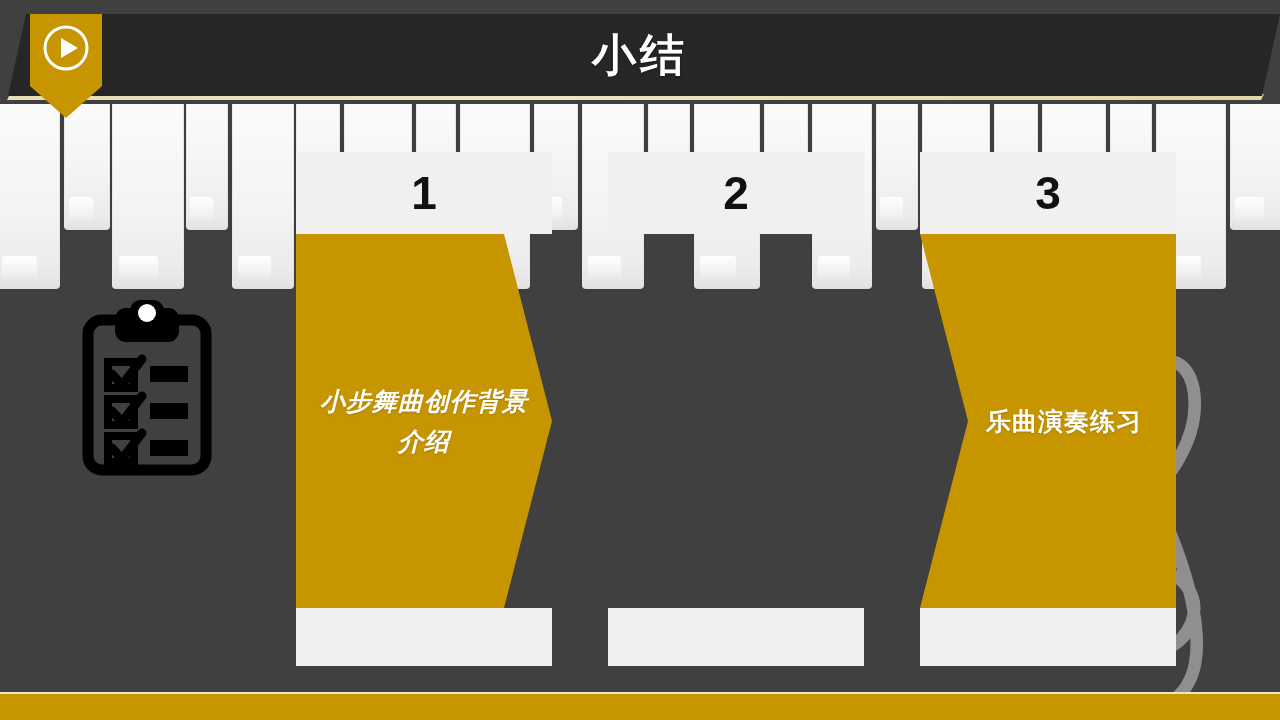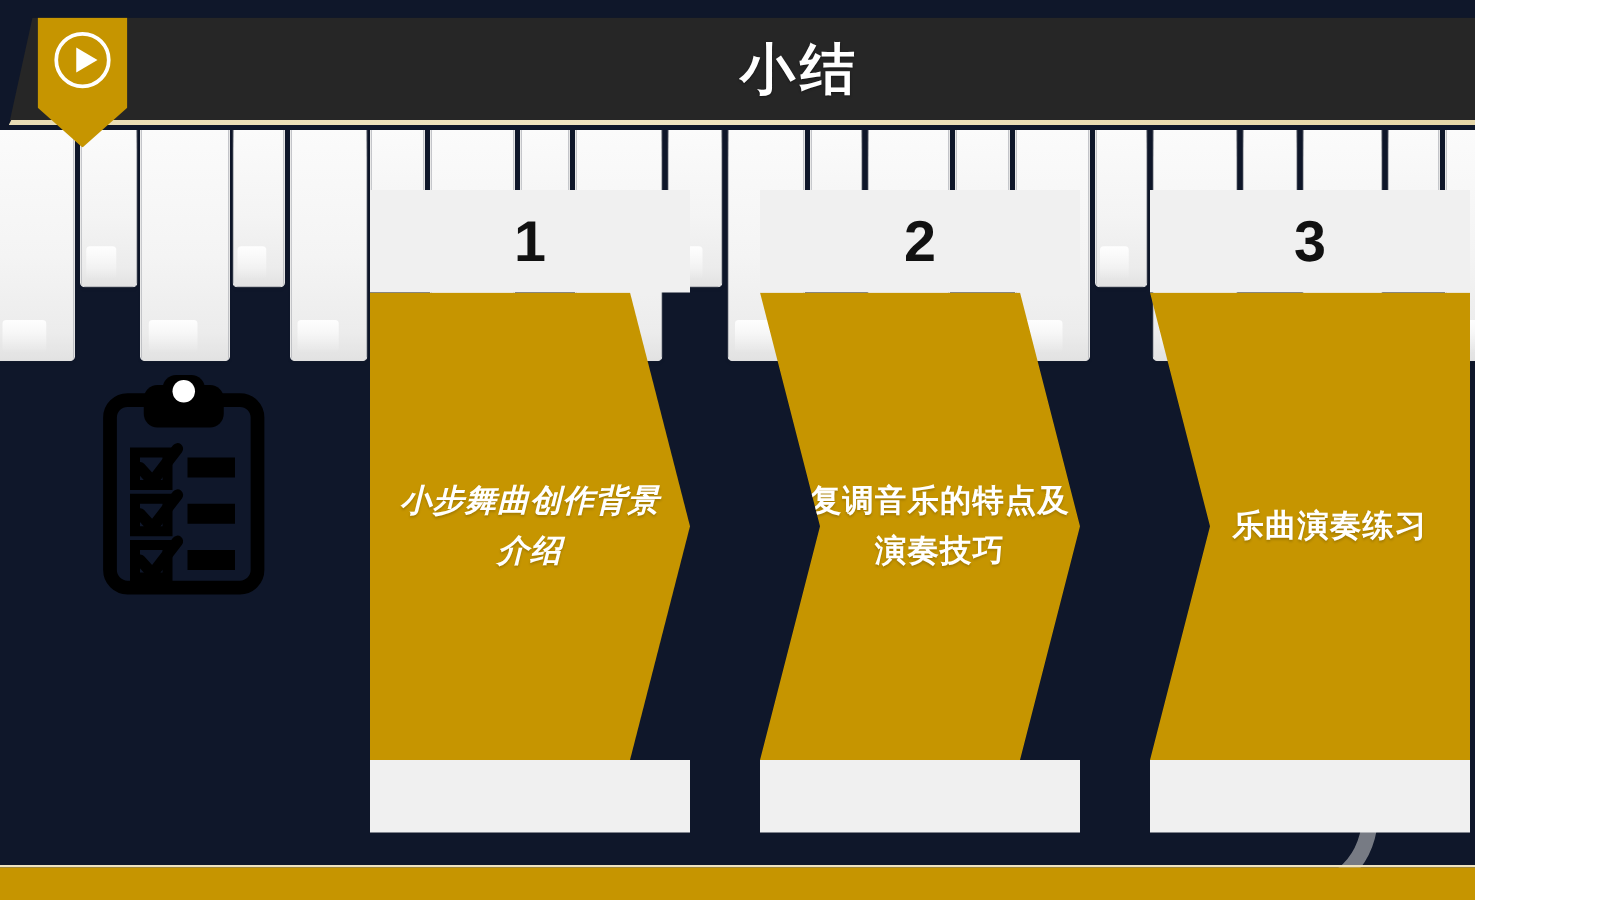--- a/index.html
+++ b/index.html
@@ -5,22 +5,22 @@
 <style>
   * { margin:0; padding:0; box-sizing:border-box; }
   html, body {
     width:1280px; height:720px;
     overflow:hidden;
     background:#ffffff;
     font-family:"Liberation Sans","DejaVu Sans",sans-serif;
   }
   #slide {
     position:relative;
-    width:1180px; height:720px;
-    background:#0f172a;
+    width:1280px; height:720px;
+    background:#404040;
     overflow:hidden;
   }
 
   
   .piano-layer{
     position:absolute; left:0; top:104px;
     width:1280px; height:200px;
     overflow:hidden;
     pointer-events:none;
   }
@@ -250,23 +250,20 @@
       <div class="body">
         <span class="txt">小步舞曲创作背景介绍</span>
       </div>
       <div class="foot-strip"></div>
     </div>
 
     <div class="card c2" style="left:608px;">
       <div class="num-strip">
         <span class="num">2</span>
       </div>
-      <div class="body">
-        <span class="txt">复调音乐的特点及演奏技巧</span>
-      </div>
       <div class="foot-strip"></div>
     </div>
 
     <div class="card c3" style="left:920px;">
       <div class="num-strip">
         <span class="num">3</span>
       </div>
       <div class="body">
         <span class="txt">乐曲演奏练习</span>
       </div>

